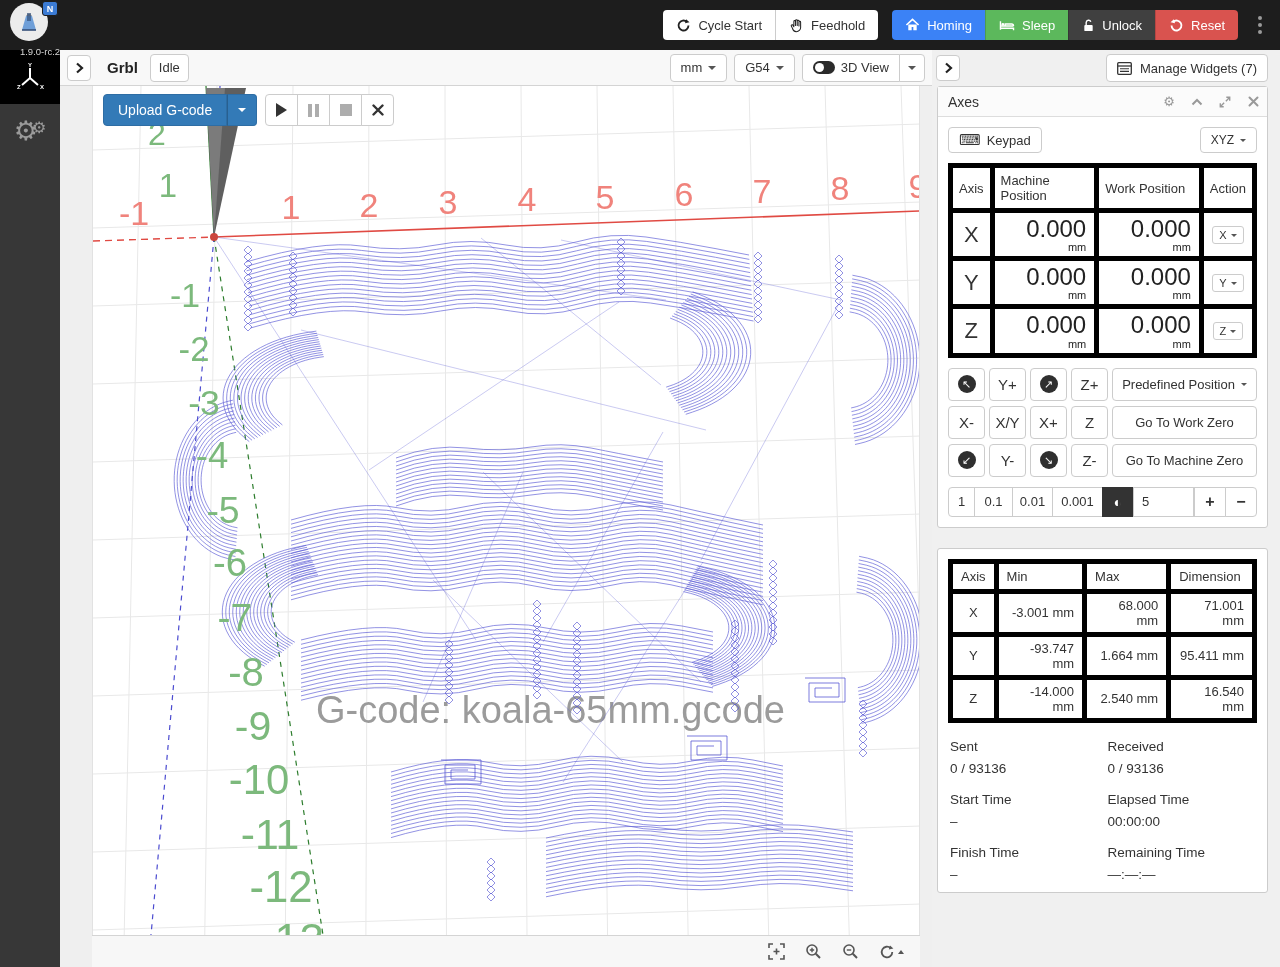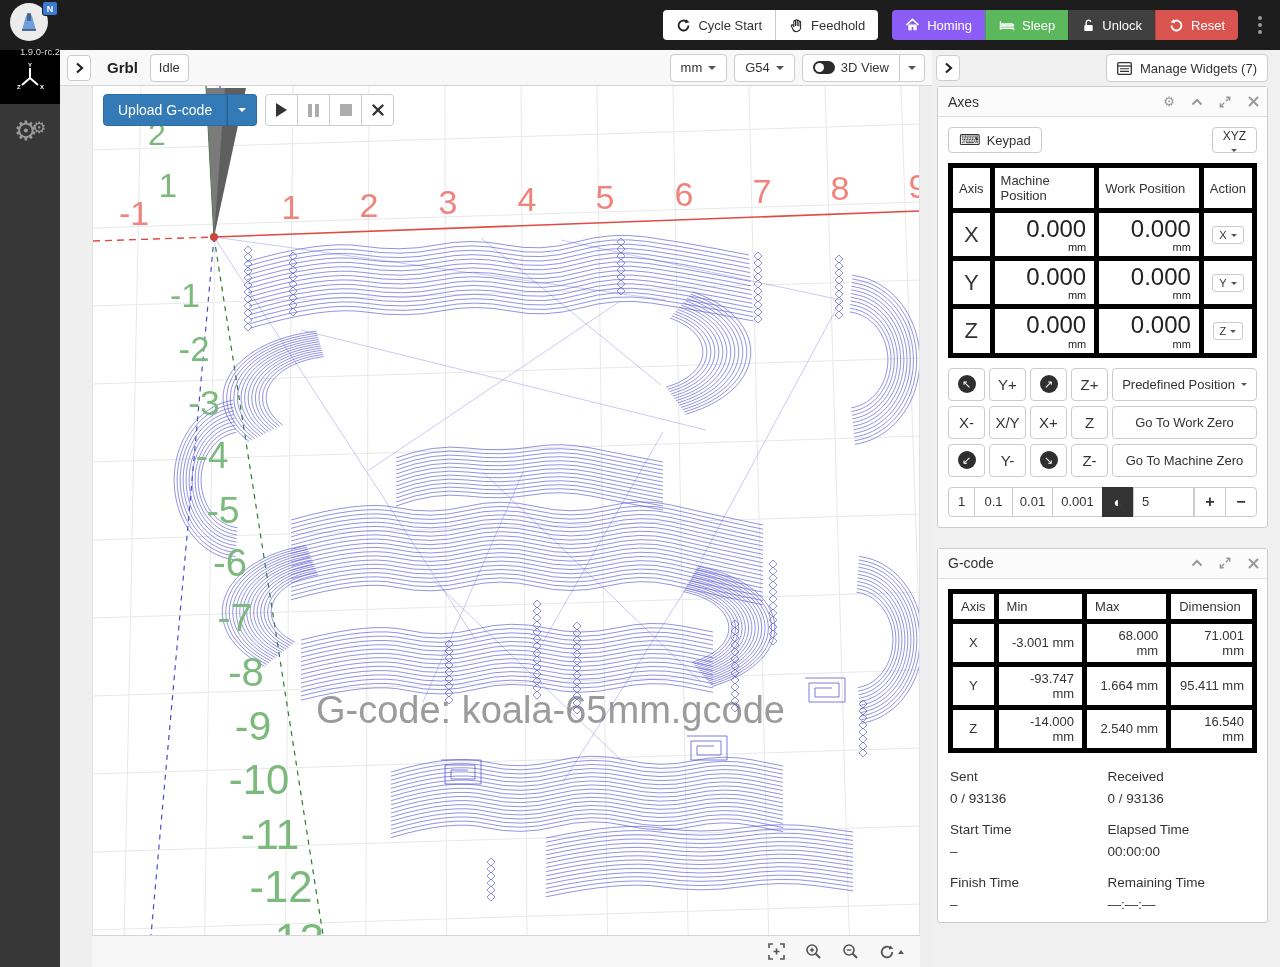--- a/index.html
+++ b/index.html
@@ -143,21 +143,21 @@
           <span>Cycle Start</span>
         </button>
         <button class="tb-btn tb-white">
           <svg class="ic" width="15" height="15" viewBox="0 0 16 16">
               <path d="M5.2 8.5V3.6a.9.9 0 0 1 1.8 0M7 8V2.7a.9.9 0 0 1 1.8 0M8.8 8V3.2a.9.9 0 0 1 1.8 0M10.6 8.6V4.4a.9.9 0 0 1 1.8 0V10a4.6 4.6 0 0 1-4.6 4.6A4.6 4.6 0 0 1 3.7 11L2.5 8.6a.95.95 0 0 1 1.7-.9l1 1.6" stroke="#222" stroke-width="1.1" fill="none" stroke-linecap="round"></path>
             </svg>
           <span>Feedhold</span>
         </button>
       </div>
       <div class="tb-group">
-        <button class="tb-btn tb-color" style="background:#8b5cf6">
+        <button class="tb-btn tb-color" style="background:#3b82f6">
           <svg class="ic" width="15" height="14" viewBox="0 0 16 15">
               <path d="M1.5 7.5 8 1.5 14.5 7.5" stroke="#fff" stroke-width="1.8" fill="none"></path>
               <path d="M3.5 7v6h3.6V9.6h1.8V13h3.6V7" fill="#fff"></path>
             </svg>
           <span>Homing</span>
         </button>
         <button class="tb-btn tb-color" style="background:#5cb85c">
           <svg class="ic" width="16" height="14" viewBox="0 0 17 15">
               <path d="M1.5 3.5v9M1.5 11h14v2M1.5 8.5h14M6.5 8.5V6.5h7a2 2 0 0 1 2 2" stroke="#fff" stroke-width="1.5" fill="none"></path>
               <circle cx="4" cy="6.9" r="1.5" fill="#fff"></circle>
@@ -613,21 +613,21 @@
               </svg>
           </span>
         </span>
       </div>
       <div class="widget-body">
         <div id="axes-toprow">
           <button class="btn" style="height:26px;font-size:13px;">
             <span style="font-size:15px;">⌨</span>
             <span>Keypad</span>
           </button>
-          <button class="btn" style="height:26px;font-size:12px;flex-direction:column;">
+          <button class="btn" style="height:26px;font-size:12px;">
             <span>XYZ</span>
               <span class="caret caret-sm"></span>
           </button>
         </div>
         <table class="wtable">
           <tbody>
               <tr>
             <th>Axis</th>
             <th>Machine Position</th>
             <th>Work Position</th>
@@ -699,40 +699,20 @@
               <span>◐</span>
             </span>
           <input id="step-input" value="5" style="">
           <span class="step-cell step-pm" style="width:32px">+</span>
           <span class="step-cell step-pm" style="width:32px">−</span>
         </div>
       </div>
     </div>
 
     <div class="widget" id="gcode-widget">
-      <div class="widget-header">
-        <span class="widget-title">G-code</span>
-        <span class="wh-icons">
-          <span class="wh-icon">
-            <svg class="ic" width="12" height="8" viewBox="0 0 12 8">
-                <path d="M1.5 6.5 L6 2 L10.5 6.5" stroke="#999" stroke-width="2" fill="none"></path>
-              </svg>
-          </span>
-          <span class="wh-icon">
-            <svg class="ic" width="12" height="12" viewBox="0 0 14 14">
-                <path d="M8.5 1.5h4v4M12.5 1.5 L8 6M5.5 12.5h-4v-4M1.5 12.5 L6 8" stroke="#999" stroke-width="1.6" fill="none"></path>
-              </svg>
-          </span>
-          <span class="wh-icon">
-            <svg class="ic" width="11" height="11" viewBox="0 0 11 11">
-                <path d="M1.5 1.5 L9.5 9.5 M9.5 1.5 L1.5 9.5" stroke="#999" stroke-width="2" stroke-linecap="round"></path>
-              </svg>
-          </span>
-        </span>
-      </div>
       <div class="widget-body">
         <table class="wtable dims">
           <tbody>
               <tr>
             <th style="text-align:center;">Axis</th>
             <th>Min</th>
             <th>Max</th>
             <th>Dimension</th>
           </tr>
           <tr>

